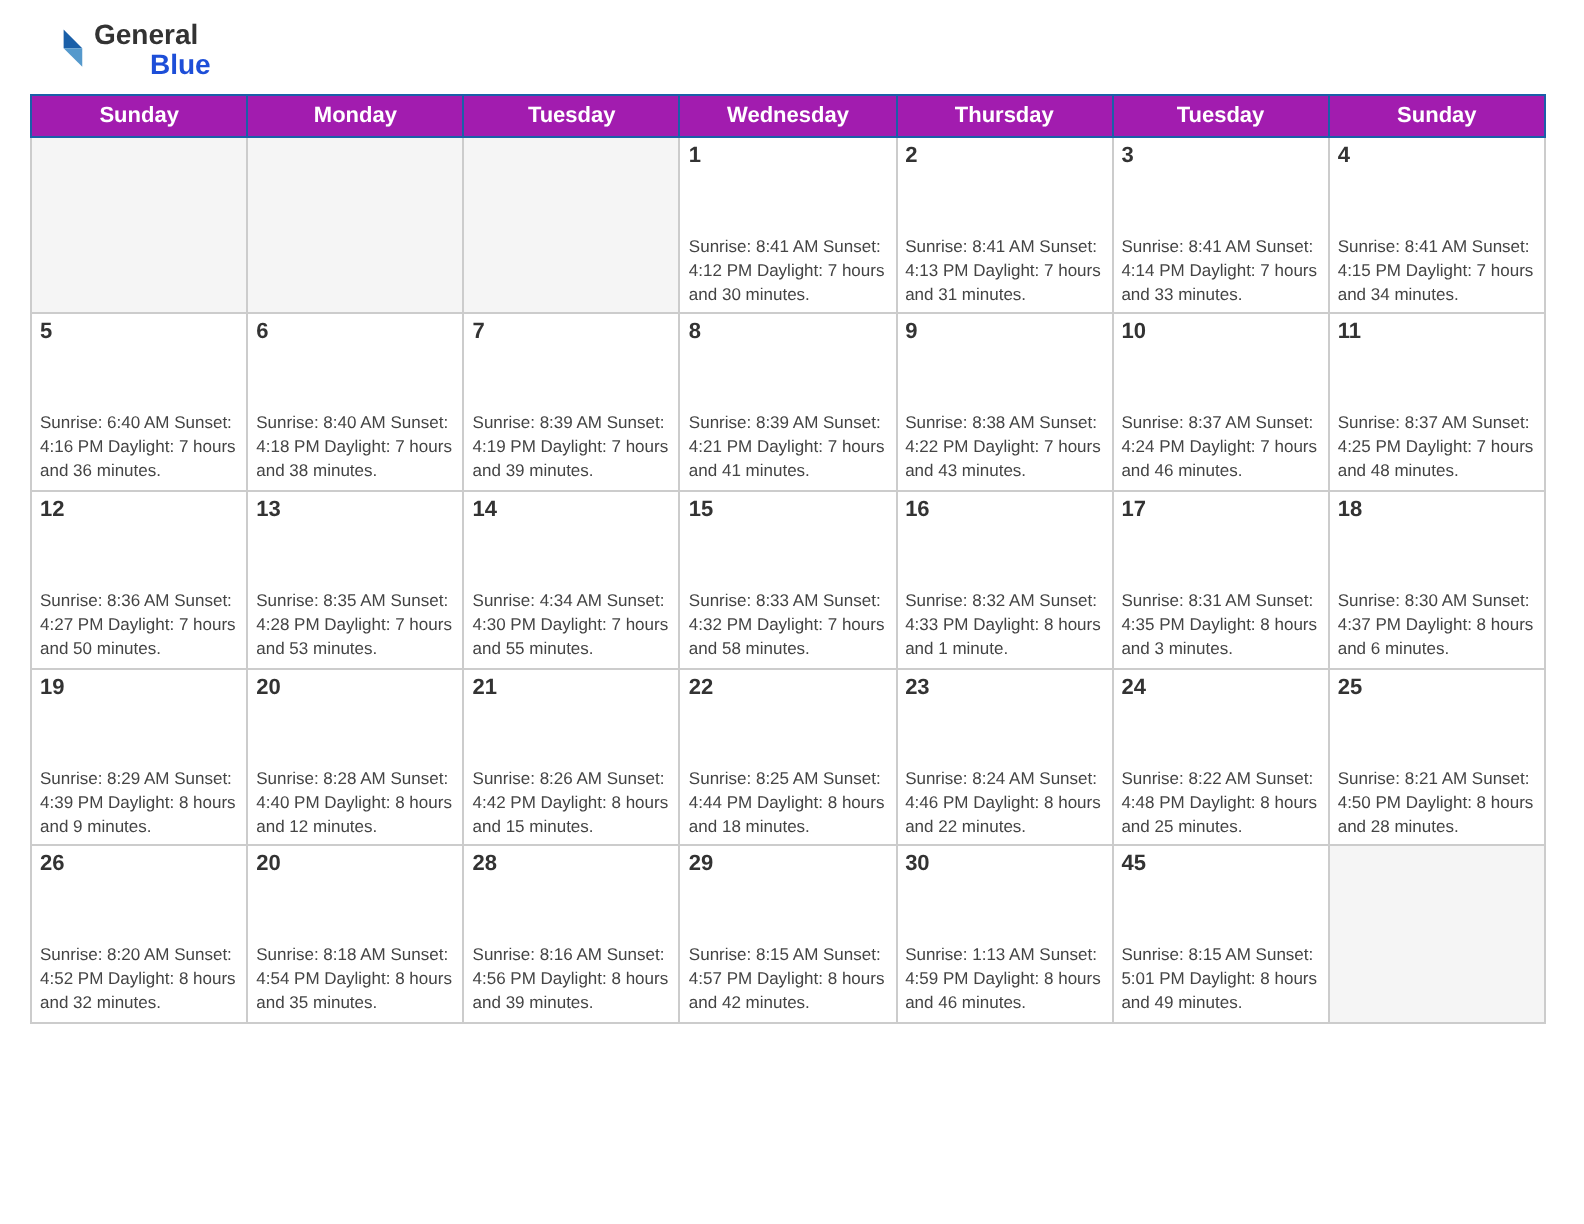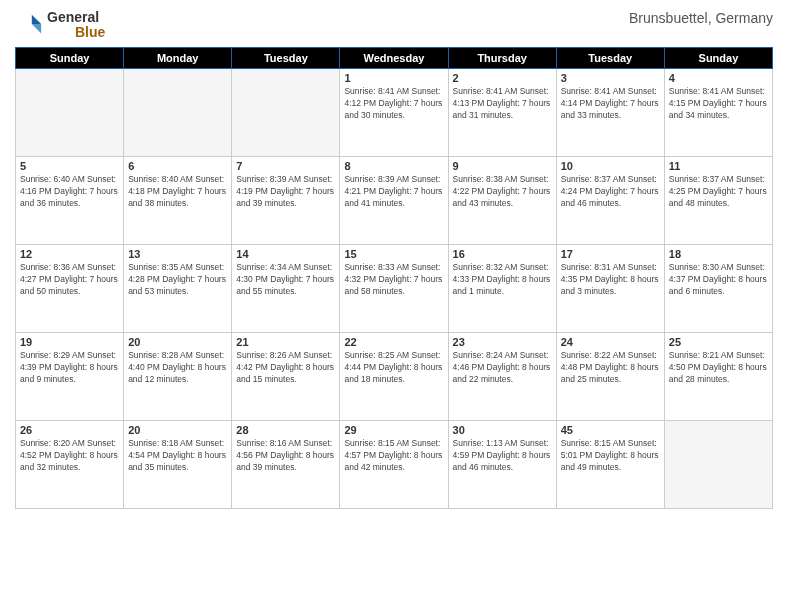--- a/index.html
+++ b/index.html
@@ -33,21 +33,21 @@
       line-height: 1.1;
     }
     .logo-general {
       font-size: 14px;
       font-weight: bold;
       color: #333;
     }
     .logo-blue {
       font-size: 14px;
       font-weight: bold;
-      color: #a16207;
+      color: #1d4ed8;
       padding-left: 28px;
     }
     .logo-icon {
       width: 28px;
       height: 28px;
     }
     .title-area {
       text-align: right;
     }
     .cal-title {
@@ -58,21 +58,21 @@
     .cal-subtitle {
       font-size: 14px;
       color: #555;
     }
     .calendar {
       width: 100%;
       border-collapse: collapse;
       table-layout: fixed;
     }
     .calendar th {
-      background: #000000;
+      background: #a21caf;
       color: #fff;
       text-align: center;
       font-size: 11px;
       font-weight: bold;
       padding: 4px 2px;
       border: 1px solid #1a5fa8;
     }
     .calendar td {
       border: 1px solid #ccc;
       vertical-align: top;
@@ -89,39 +89,39 @@
       font-size: 11px;
       font-weight: bold;
       color: #333;
       display: block;
       margin-bottom: 2px;
     }
     .day-info {
       font-size: 8.5px;
       color: #444;
       line-height: 1.4;
+      margin-top: 34px;
     }
   </style>
 </head>
 <body>
 
 <div class="page">
   <div class="header">
     <div class="logo">
       <svg class="logo-icon" viewBox="0 0 30 30">
         <polygon points="18,4 28,14 18,14" fill="#1a5fa8"></polygon>
         <polygon points="18,14 28,14 28,24" fill="#5599cc"></polygon>
       </svg>
       <div class="logo-text">
         <span class="logo-general">General</span>
         <span class="logo-blue">Blue</span>
       </div>
     </div>
     <div class="title-area">
-      <div class="cal-subtitle">Brunsbuettel, Germany</div>
     </div>
   </div>
 
   <table class="calendar">
     <thead>
       <tr>
         <th>Sunday</th>
         <th>Monday</th>
         <th>Tuesday</th>
         <th>Wednesday</th>

